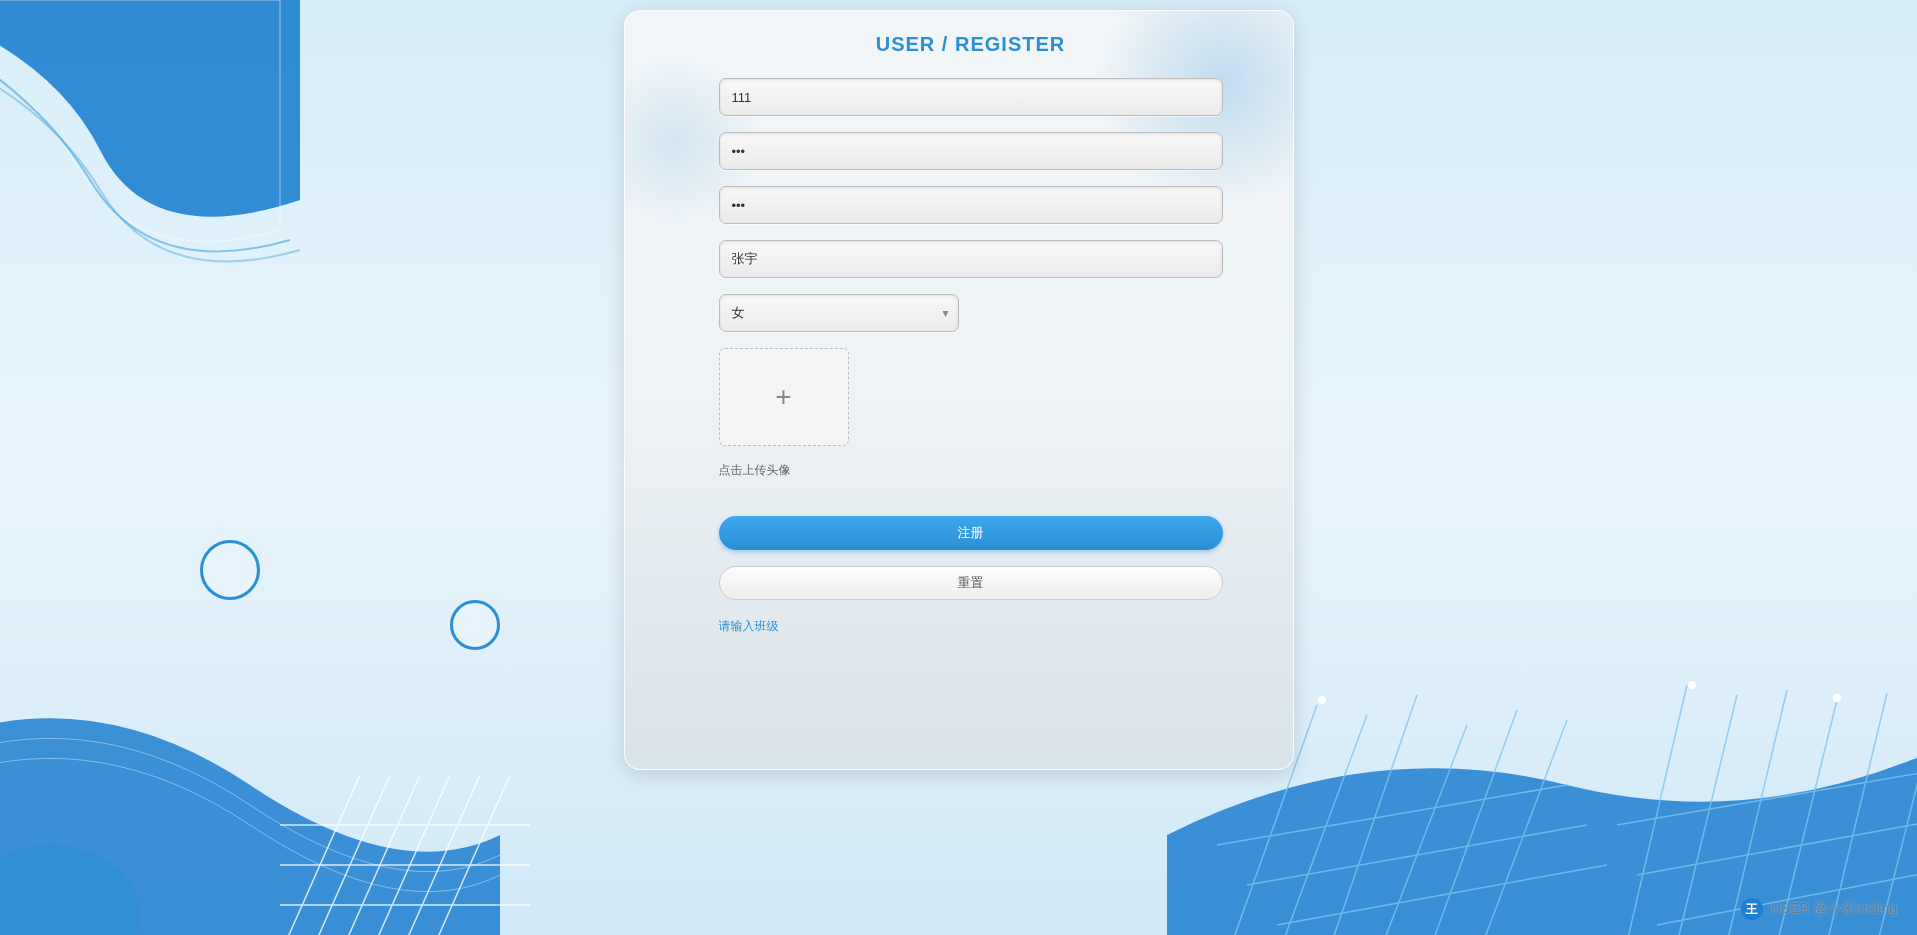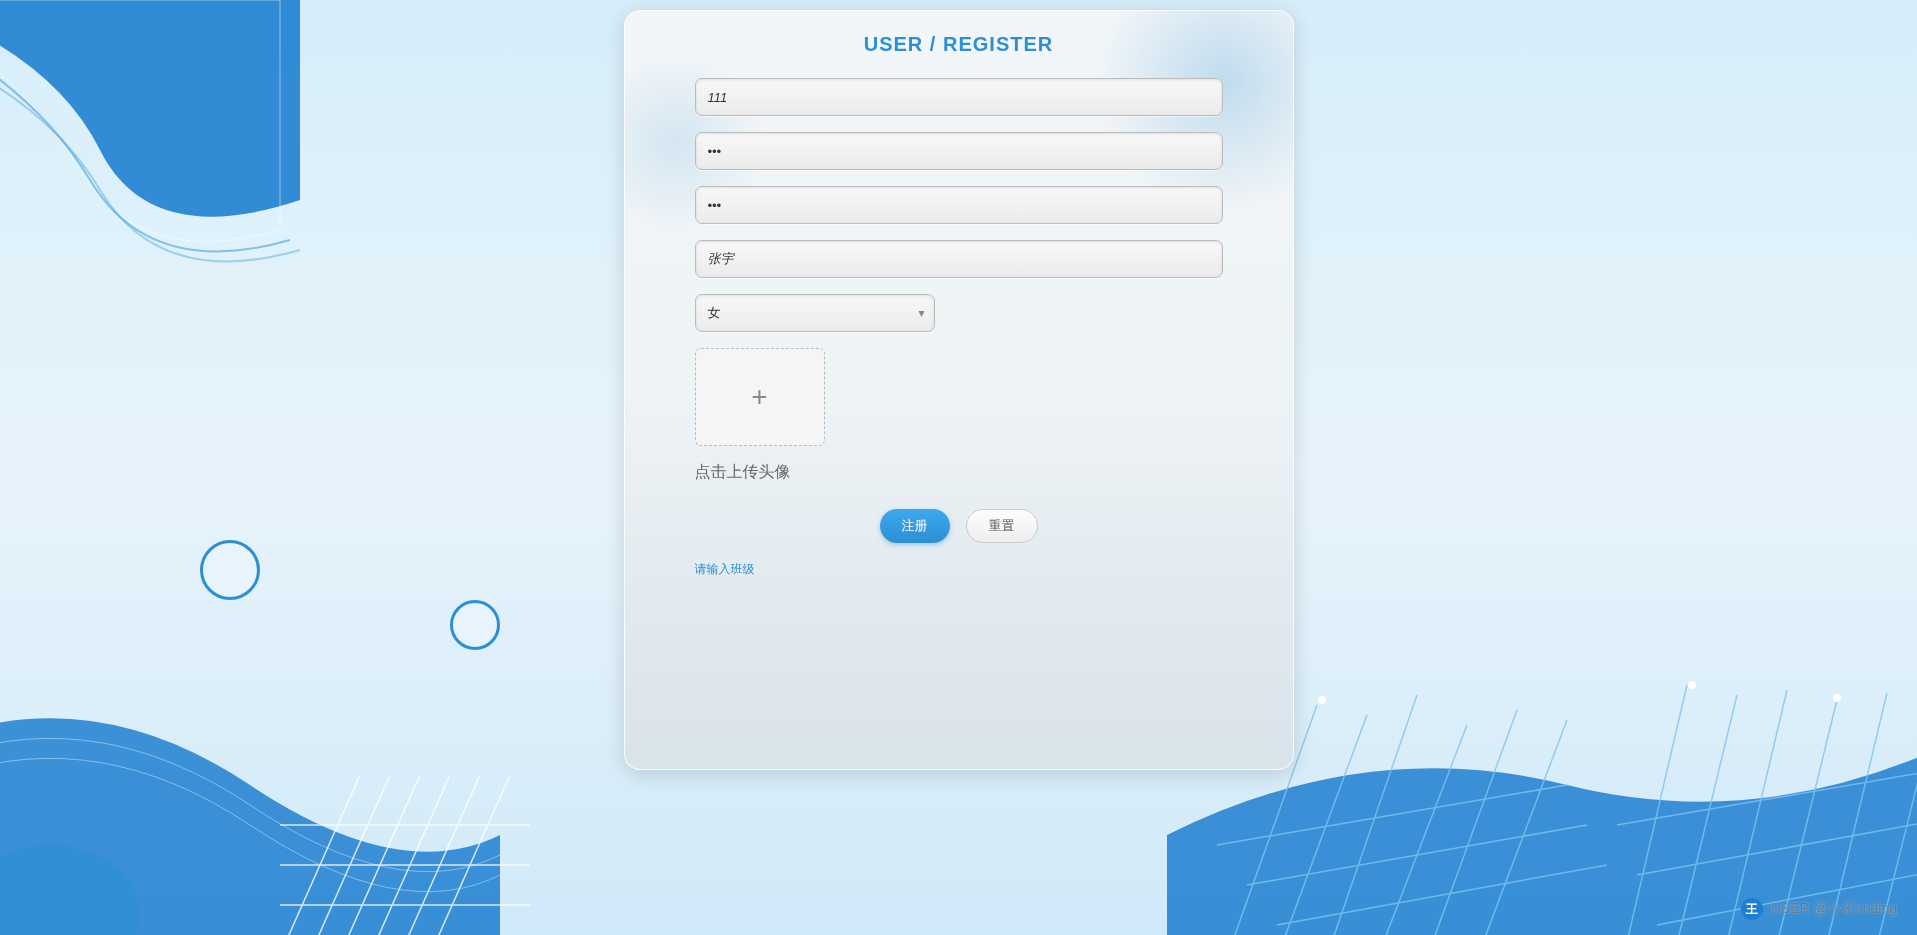--- a/index.html
+++ b/index.html
@@ -75,21 +75,21 @@
     .form-card {
       position: absolute;
       left: 50%;
       top: 10px;
       transform: translateX(-50%);
       width: 670px;
       height: 760px;
       background: linear-gradient(180deg, #f2f6f8 0%, #eef3f6 50%, #d9e3ea 100%);
       border-radius: 16px;
       box-shadow: 0 4px 20px rgba(0,0,0,0.15);
-      padding: 22px 70px 20px 70px;
+      padding: 22px 70px 20px 94px;
       border: 1px solid rgba(255,255,255,0.8);
       position: relative;
       overflow: hidden;
     }
     .form-card::before {
       content: '';
       position: absolute;
       top: -60px;
       right: -60px;
       width: 260px;
@@ -136,21 +136,20 @@
       width: 100%;
       height: 38px;
       border: 1px solid #bbb;
       border-radius: 7px;
       padding: 0 12px;
       font-size: 13px;
       color: #333;
       background: linear-gradient(180deg, #f8f8f8 0%, #ebebeb 100%);
       outline: none;
       box-shadow: inset 0 1px 3px rgba(0,0,0,0.1), 0 1px 1px rgba(255,255,255,0.6);
-      font-style: italic;
     }
     .form-input::placeholder {
       color: #999;
     }
     .form-select-wrap {
       position: relative;
       width: 240px;
     }
     .form-select {
       width: 100%;
@@ -187,31 +186,32 @@
       justify-content: center;
       cursor: pointer;
       margin-bottom: 16px;
     }
     .upload-plus {
       font-size: 28px;
       color: #888;
       font-weight: 200;
     }
     .upload-label {
-      font-size: 16px;
+      font-size: 12px;
       color: #666;
-      margin-bottom: 26px;
+      margin-bottom: 37px;
       display: block;
     }
     
     .button-row {
       display: flex;
       justify-content: center;
       gap: 16px;
       margin-bottom: 16px;
+      flex-direction: column;
     }
     .btn {
       height: 34px;
       padding: 0 22px;
       border-radius: 17px;
       font-size: 13px;
       cursor: pointer;
       border: none;
       min-width: 62px;
     }

